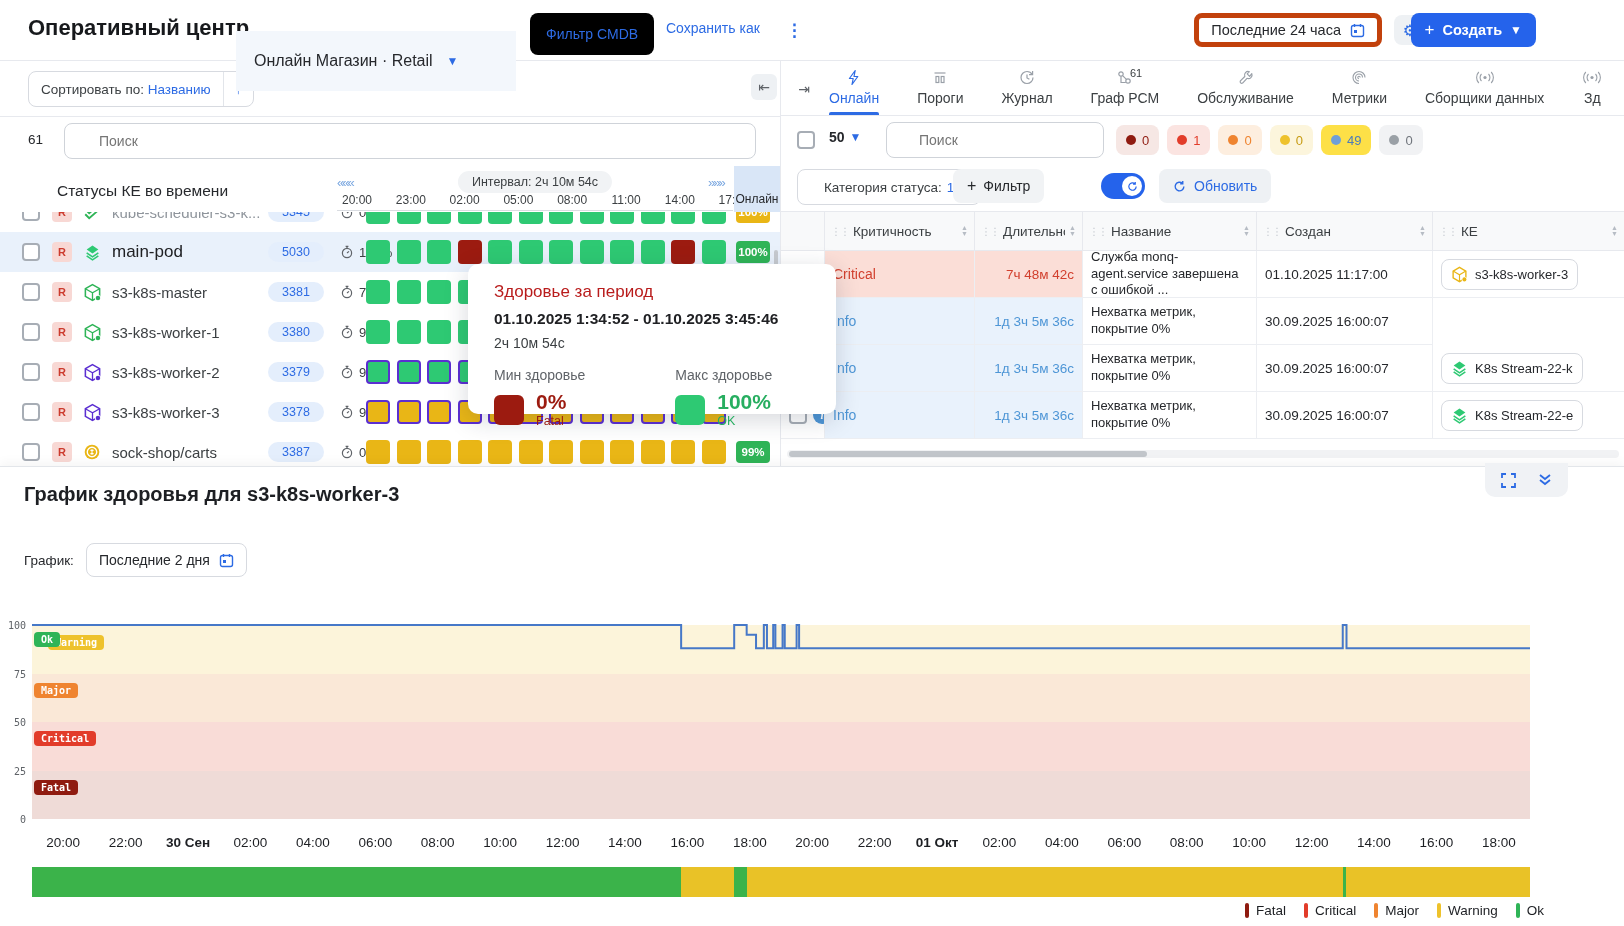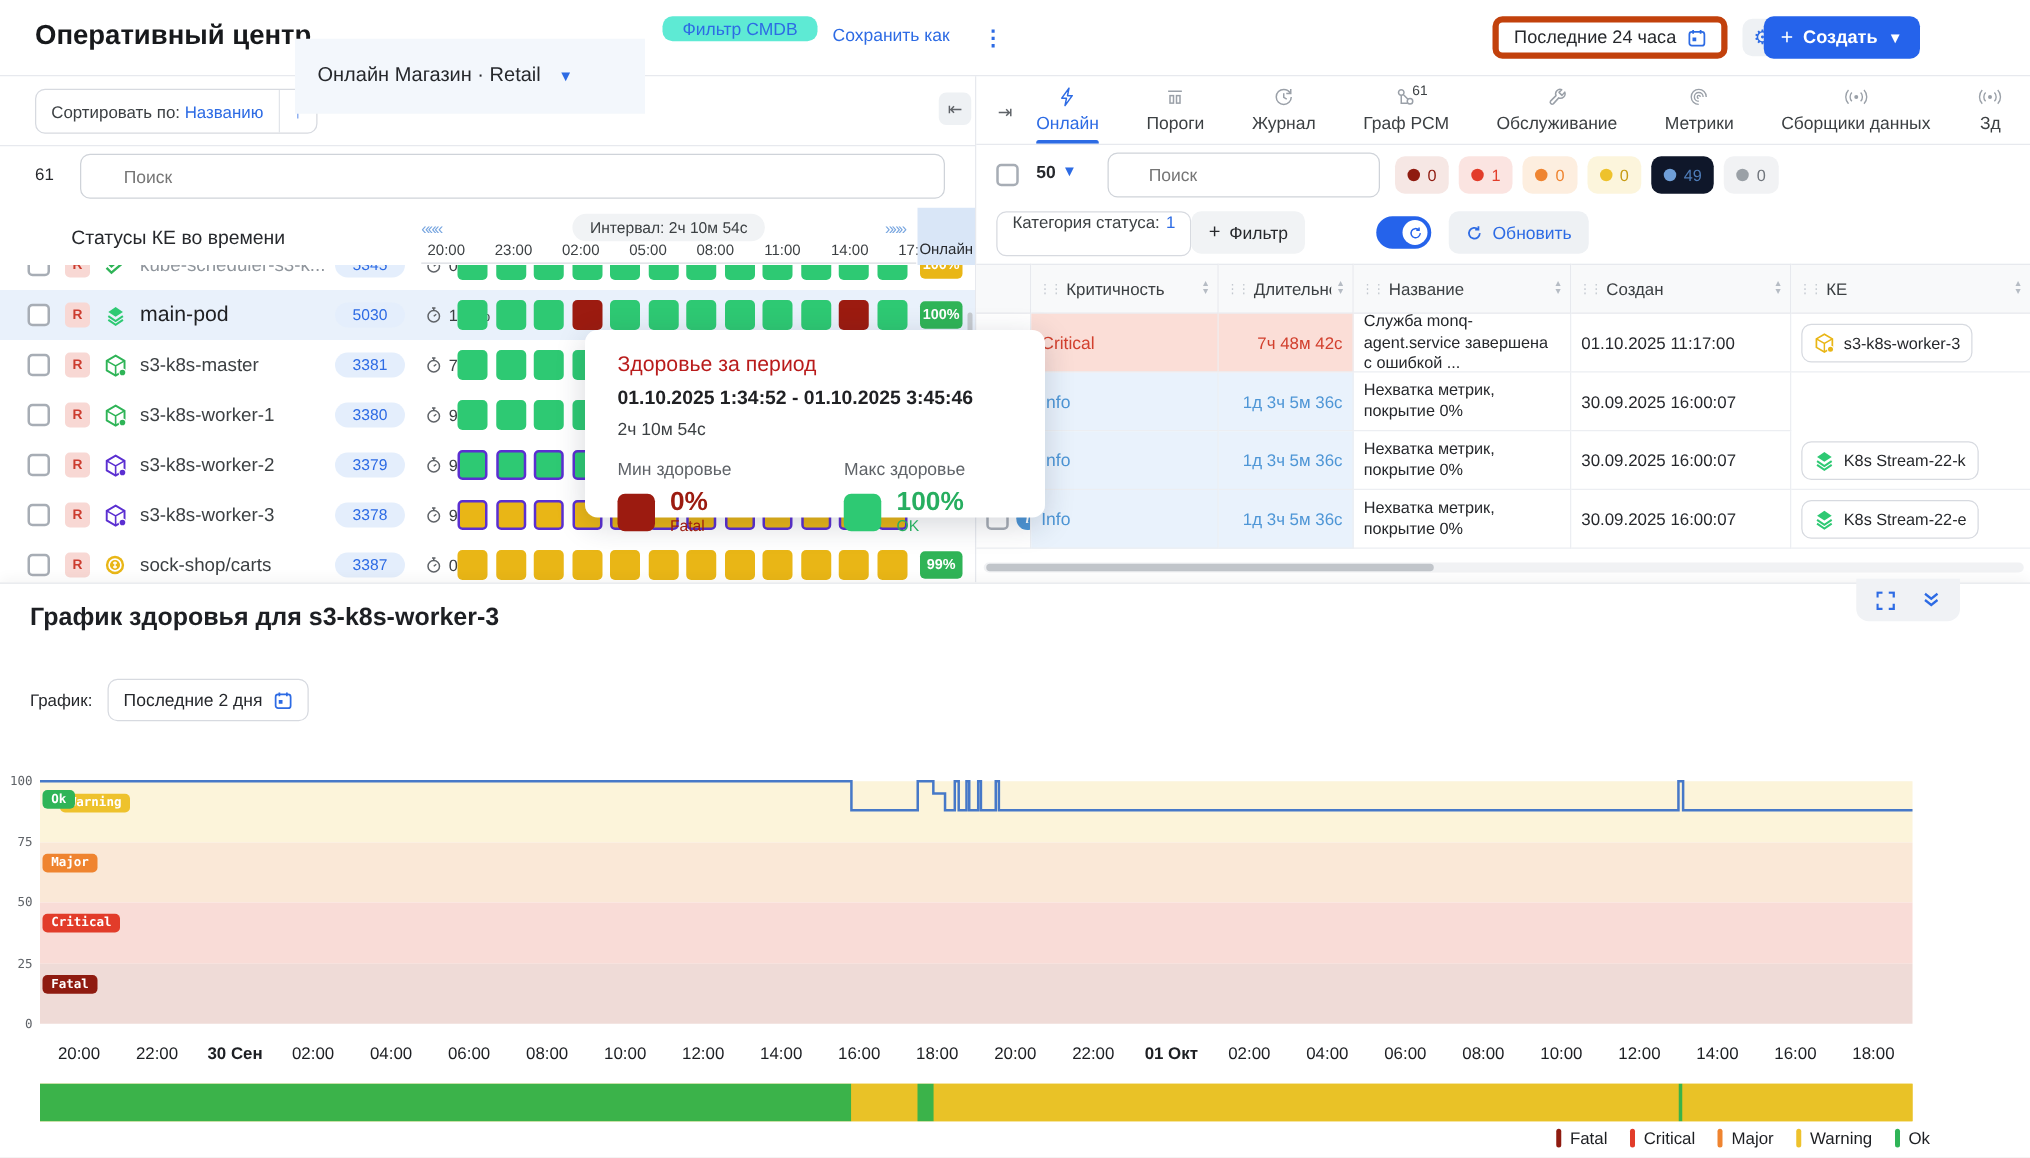--- a/index.html
+++ b/index.html
@@ -3,21 +3,21 @@
 <meta charset="utf-8">
 <style>
   html,body{margin:0;padding:0;background:#e8e8e8;font-family:"Liberation Sans",sans-serif;color:#202124;}
   .stage{position:relative;width:1624px;height:926px;background:#fff;overflow:hidden;}
   
   .app-header{position:absolute;left:0;top:0;width:1624px;height:60px;background:#fff;border-bottom:1px solid #e7e9ee;z-index:30;}
   .app-title{position:absolute;left:28px;top:15px;font-size:22px;font-weight:700;color:#17191c;}
   .project-box{position:absolute;left:236px;top:0;width:280px;height:60px;background:#f3f7fc;display:flex;align-items:center;gap:14px;padding:0 18px;box-sizing:border-box;cursor:pointer;margin-top:31px;}
   .project-box .pname{font-size:16px;color:#26282c;white-space:nowrap;}
   .chev{color:#2d6be4;font-size:12px;}
-  .btn-gray{background:#5eead4;border:none;border-radius:8px;color:#2d6be4;font-size:14px;padding:2px 16px;cursor:pointer;font-family:inherit;}
+  .btn-gray{background:#000000;border:none;border-radius:8px;color:#2d6be4;font-size:14px;padding:13px 16px;cursor:pointer;font-family:inherit;}
   .link-blue{color:#2d6be4;font-size:14px;background:none;border:none;cursor:pointer;font-family:inherit;}
   .kebab{color:#2d6be4;font-size:17px;font-weight:700;letter-spacing:0;cursor:pointer;}
   .range-box{position:absolute;right:242px;top:13px;height:34px;border:5px solid #c2410c;border-radius:8px;background:#fff;display:flex;align-items:center;gap:9px;padding:0 12px;box-sizing:border-box;cursor:pointer;}
   .range-box span{font-size:14.5px;color:#26282c;}
   .gear-btn{position:absolute;right:198px;top:15px;width:32px;height:30px;background:#eef1f4;border-radius:8px;border:none;color:#2d6be4;font-size:16px;cursor:pointer;display:flex;align-items:center;justify-content:center;}
   .create-btn{position:absolute;right:88px;top:13px;height:34px;background:#2563eb;border:none;border-radius:8px;color:#fff;font-size:14.5px;font-weight:600;display:flex;align-items:center;gap:8px;padding:0 14px;cursor:pointer;font-family:inherit;}
   .create-btn .plus{font-size:17px;font-weight:400;}
   .create-btn .chev{color:#fff;}
   
   .left-panel{position:absolute;left:0;top:60px;width:780px;height:406px;background:#fff;}
@@ -86,21 +86,21 @@
   .tab .tbadge{position:absolute;top:-2px;left:13px;font-size:11px;color:#3c4043;}
   .rp-toolbar1{position:absolute;left:0;top:55px;width:844px;height:50px;}
   .rp-cb{position:absolute;left:16px;top:16px;}
   .pagesize{position:absolute;left:48px;top:14px;font-size:14px;font-weight:700;color:#26282c;display:flex;gap:5px;align-items:center;cursor:pointer;border-right:0;}
   .rp-search{position:absolute;left:105px;top:7px;width:218px;height:36px;border:1px solid #cfd3d9;border-radius:8px;box-sizing:border-box;padding:0 10px 0 32px;font-size:14px;font-family:inherit;outline:none;}
   .rp-search-ico{position:absolute;left:115px;top:17px;color:#80868e;}
   .counters{position:absolute;left:335px;top:10px;display:flex;gap:8px;}
   .counter{height:30px;border-radius:8px;display:flex;align-items:center;gap:6px;padding:0 10px;font-size:13px;cursor:pointer;}
   .cdot{width:10px;height:10px;border-radius:50%;}
   .rp-toolbar2{position:absolute;left:0;top:105px;width:844px;height:46px;}
-  .cat-box{position:absolute;left:16px;top:4px;height:34px;border:1px solid #d7dae0;border-radius:8px;display:flex;align-items:flex-start;padding:0 12px;font-size:13.5px;color:#3c4043;gap:5px;background:#fff;cursor:pointer;}
+  .cat-box{position:absolute;left:16px;top:4px;height:34px;border:1px solid #d7dae0;border-radius:8px;display:flex;align-items:center;padding:0 26px;font-size:13.5px;color:#3c4043;gap:5px;background:#fff;cursor:pointer;}
   .cat-box b{color:#2d6be4;font-weight:400;}
   .filter-btn{position:absolute;left:172px;top:4px;height:34px;background:#f1f3f5;border:none;border-radius:8px;font-size:14px;color:#26282c;display:flex;align-items:center;gap:7px;padding:0 14px;cursor:pointer;font-family:inherit;}
   .filter-btn .plus{font-size:16px;}
   .toggle{position:absolute;left:320px;top:8px;width:44px;height:26px;background:#2563eb;border-radius:13px;cursor:pointer;}
   .toggle .knob{position:absolute;right:3px;top:3px;width:20px;height:20px;background:#fff;border-radius:50%;display:flex;align-items:center;justify-content:center;color:#2563eb;}
   .refresh-btn{position:absolute;left:378px;top:4px;height:34px;background:#eef1f4;border:none;border-radius:8px;color:#2d6be4;font-size:14px;display:flex;align-items:center;gap:8px;padding:0 14px;cursor:pointer;font-family:inherit;}
   
   .sig-table{position:absolute;left:0;top:151px;width:844px;}
   .trow{display:grid;grid-template-columns:44px 150px 108px 174px 176px 1fr;}
   .th{background:#f8f9fa;border:1px solid #e7e9ee;border-left:none;height:40px;display:flex;align-items:center;gap:4px;padding:0 6px;box-sizing:border-box;font-size:13.5px;color:#3c4043;cursor:pointer;}
@@ -560,21 +560,21 @@
             <span>1</span>
           </div>
           <div class="counter" style="background: rgb(253, 238, 223); color: rgb(239, 132, 48);">
             <div class="cdot" style="background: rgb(239, 132, 48);"></div>
             <span>0</span>
           </div>
           <div class="counter" style="background: rgb(252, 245, 220); color: rgb(199, 155, 19);">
             <div class="cdot" style="background: rgb(238, 194, 44);"></div>
             <span>0</span>
           </div>
-          <div class="counter" style="background: #0f172a; color: rgb(78, 124, 184);">
+          <div class="counter" style="background: #fde047; color: rgb(78, 124, 184);">
             <div class="cdot" style="background: rgb(111, 159, 216);"></div>
             <span>49</span>
           </div>
           <div class="counter" style="background: rgb(241, 242, 244); color: rgb(112, 117, 124);">
             <div class="cdot" style="background: rgb(154, 160, 166);"></div>
             <span>0</span>
           </div>
         </div>
     </div>
     <div class="rp-toolbar2">

